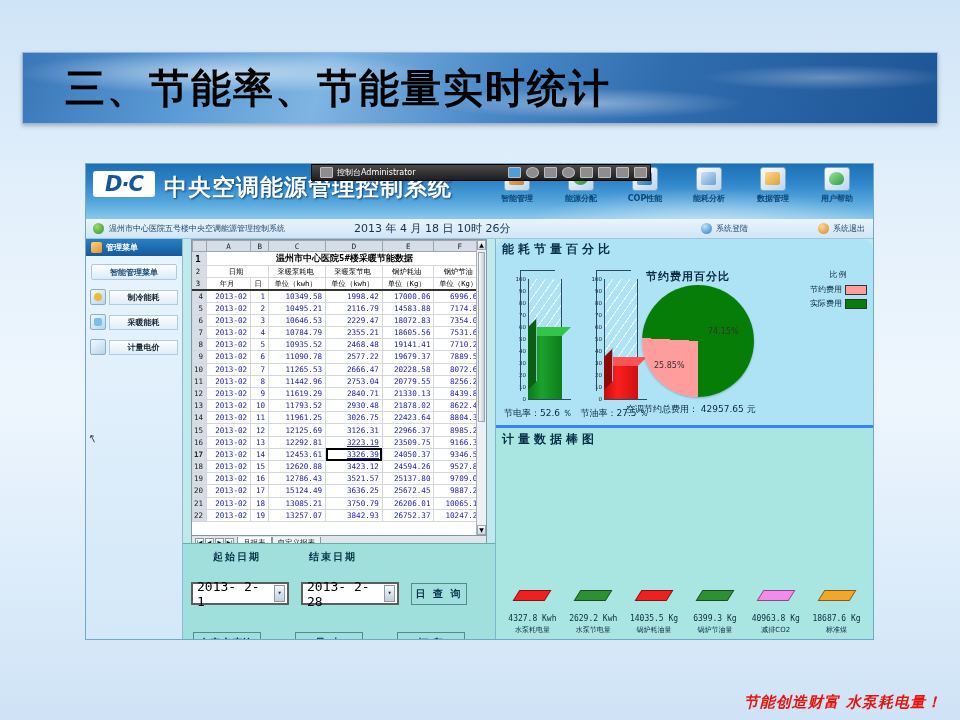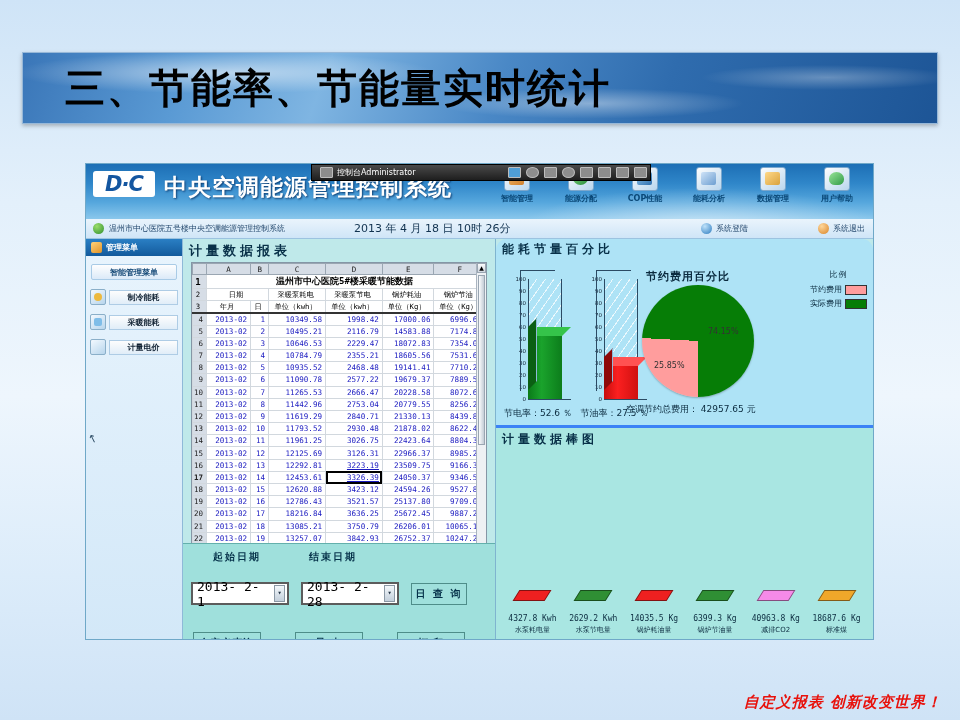--- a/index.html
+++ b/index.html
@@ -328,21 +328,20 @@
       <span class="sb-ico"></span>
       <span class="sb-lb">采暖能耗</span>
     </div>
     <div class="side-btn">
       <span class="sb-ico"></span>
       <span class="sb-lb">计量电价</span>
     </div>
   </div>
 
   <div class="report">
-    <div class="rep-title">计量数据报表</div>
 
     <div class="sheet">
       <table class="grid">
         <tbody>
             <tr>
           <th style="width:14px"></th>
           <th>A</th>
           <th style="width:18px">B</th>
           <th>C</th>
           <th>D</th>
@@ -511,21 +510,21 @@
               <td class="ctr">16</td>
               <td>12786.43</td>
               <td>3521.57</td>
               <td>25137.80</td>
               <td>9709.03</td>
             </tr>
         <tr>
               <td class="rowhd">20</td>
               <td class="ctr">2013-02</td>
               <td class="ctr">17</td>
-              <td>18216.84</td>
+              <td>15124.49</td>
               <td>3636.25</td>
               <td>25672.45</td>
               <td>9887.25</td>
             </tr>
         <tr>
               <td class="rowhd">21</td>
               <td class="ctr">2013-02</td>
               <td class="ctr">18</td>
               <td>13085.21</td>
               <td>3750.79</td>
@@ -713,13 +712,13 @@
           <div class="v">18687.6 Kg</div>
           <div class="n">标准煤</div>
         </div>
       </div>
     </div>
   </div>
 </div>
 
 <div class="cursor">↖</div>
 
-<div class="footer">自定义报表 创新改变世界！</div>
+<div class="footer">节能创造财富 水泵耗电量！</div>
 
 </body></html>

